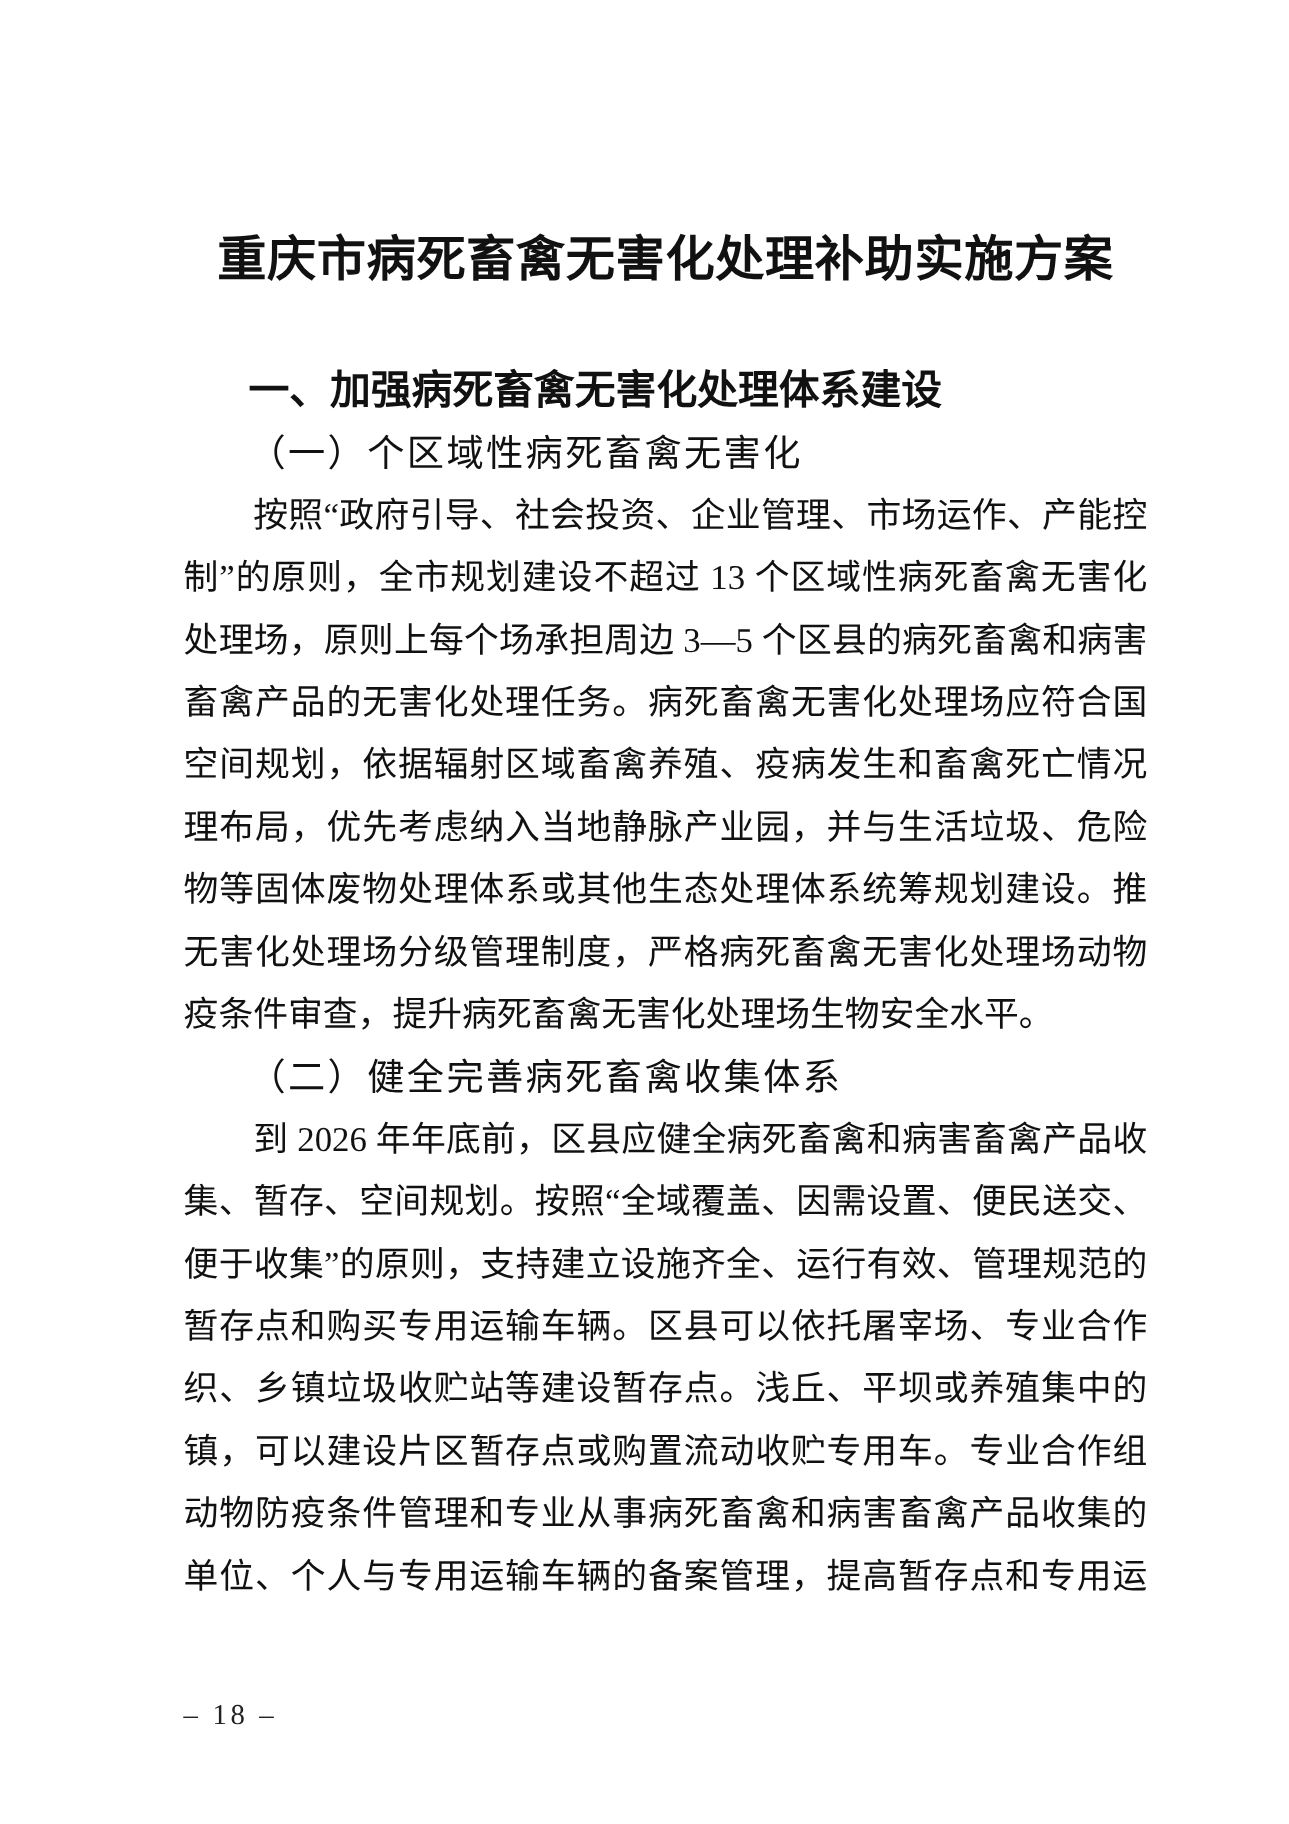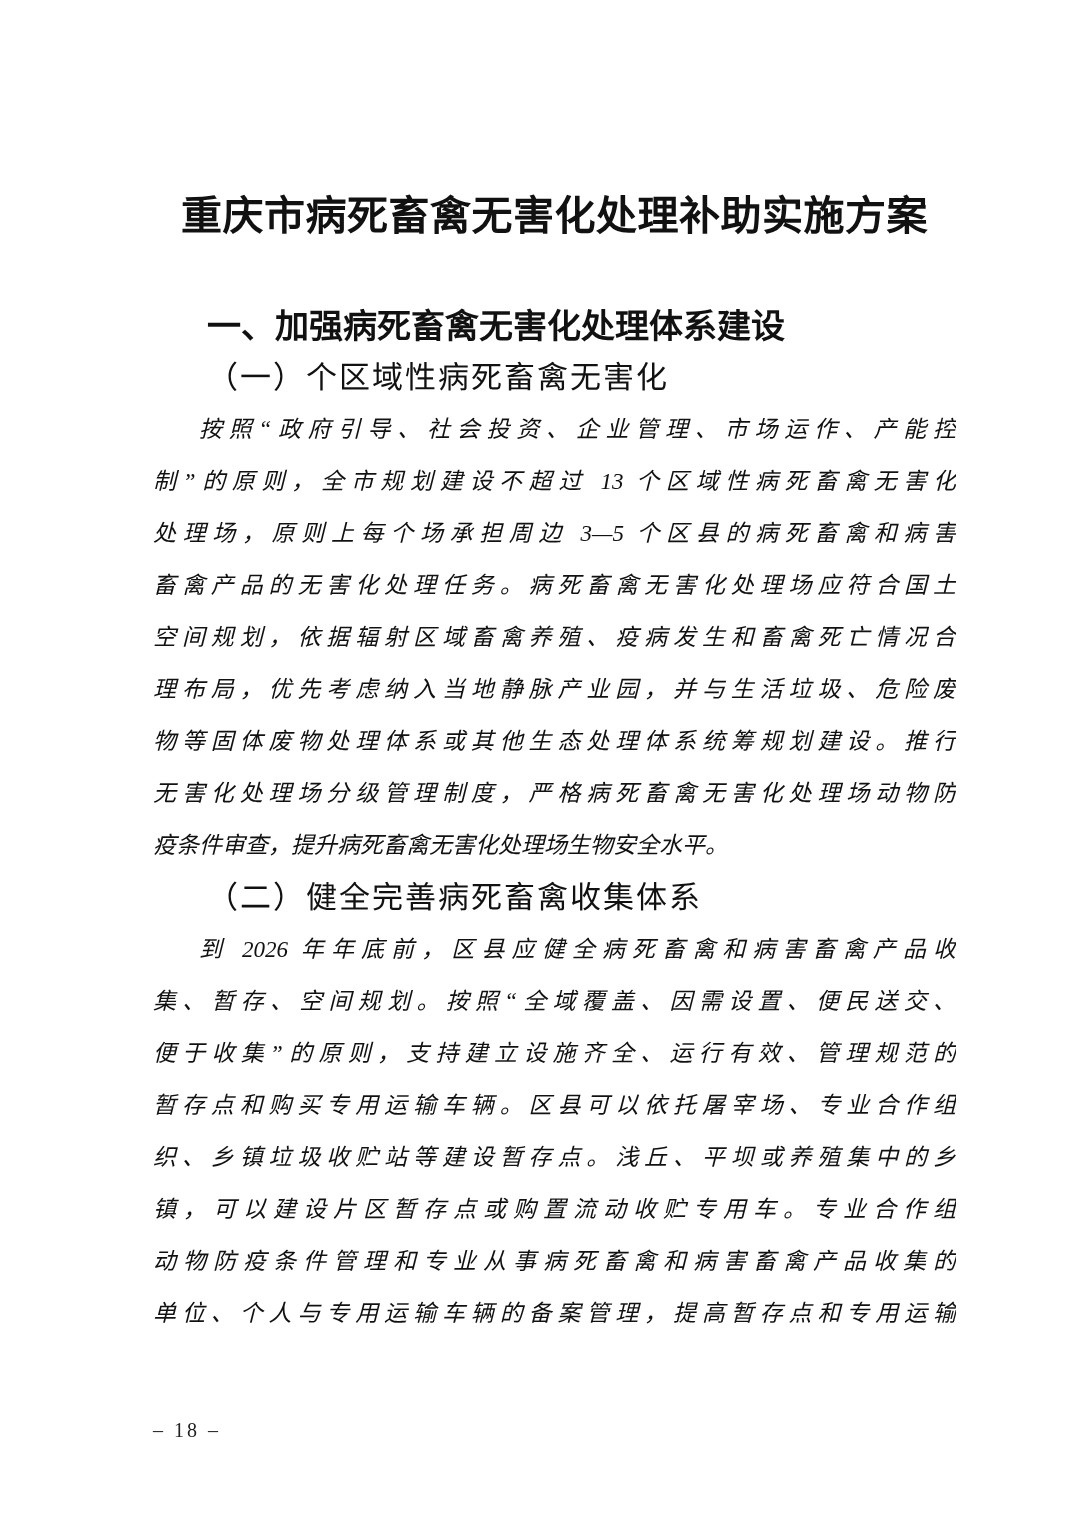--- a/index.html
+++ b/index.html
@@ -61,42 +61,41 @@
     white-space: nowrap;
   }
   .sub-heading.s1 { top: 352px; }
   .sub-heading.s2 { top: 872px; text-align: center; }
   .line {
     position: absolute;
     left: 0;
     width: 803px;
     height: 52px;
     line-height: 52px;
-    font-size: 23px;
+    font-size: 29px;
     text-align: justify;
     text-align-last: justify;
     text-justify: inter-character;
     overflow: hidden;
-    font-style: italic;
   }
   .line.indent { text-indent: 2em; }
   .line.para-end { text-align-last: left; }
   
   .p1-0 { top: 404px; } .p1-1 { top: 456px; } .p1-2 { top: 508px; }
   .p1-3 { top: 560px; } .p1-4 { top: 612px; } .p1-5 { top: 664px; }
   .p1-6 { top: 716px; } .p1-7 { top: 768px; } .p1-8 { top: 820px; }
   
   .p2-0 { top: 924px; }  .p2-1 { top: 976px; }  .p2-2 { top: 1028px; }
   .p2-3 { top: 1080px; } .p2-4 { top: 1132px; } .p2-5 { top: 1184px; }
   .p2-6 { top: 1236px; } .p2-7 { top: 1288px; }
   .page-number {
     position: absolute;
     left: 0;
     top: 1408px;
-    font-size: 20px;
+    font-size: 24px;
     line-height: 44px;
     letter-spacing: 3px;
     color: #222222;
     white-space: nowrap;
   }
 </style>
 </head>
 <body>
 
 <div class="page">

